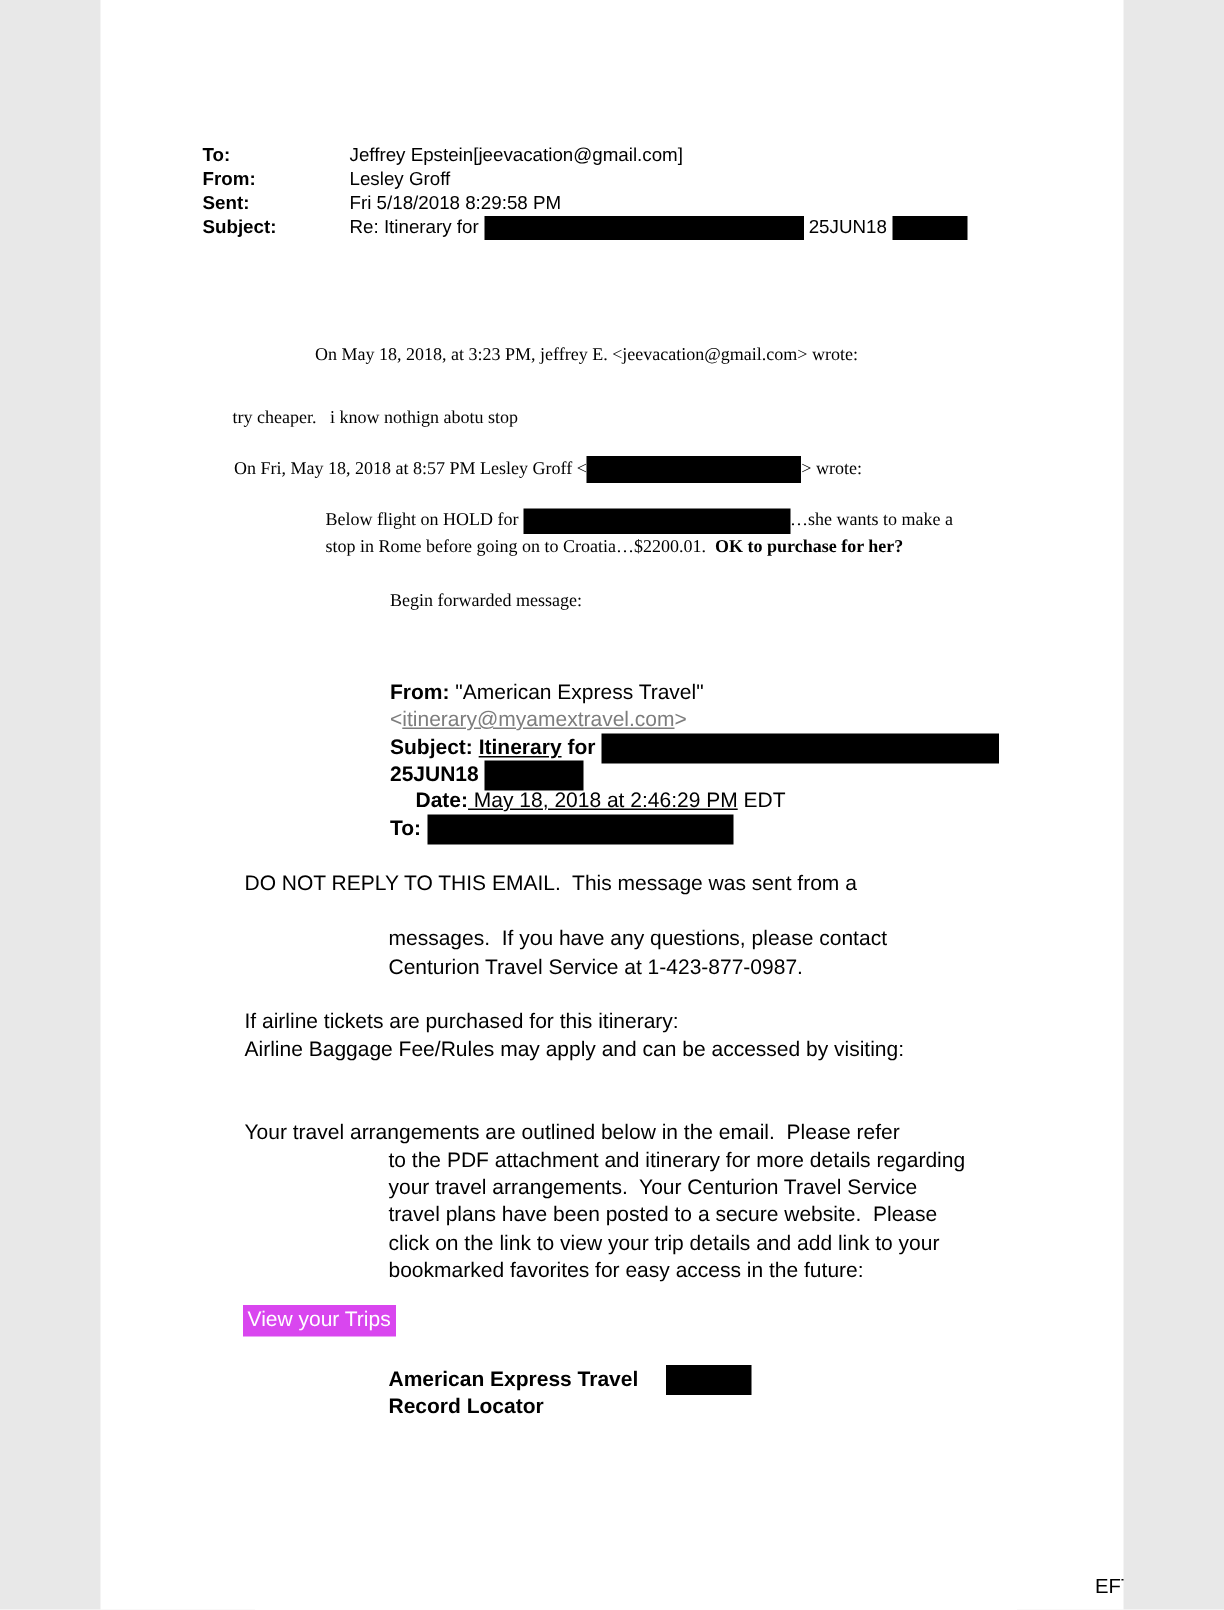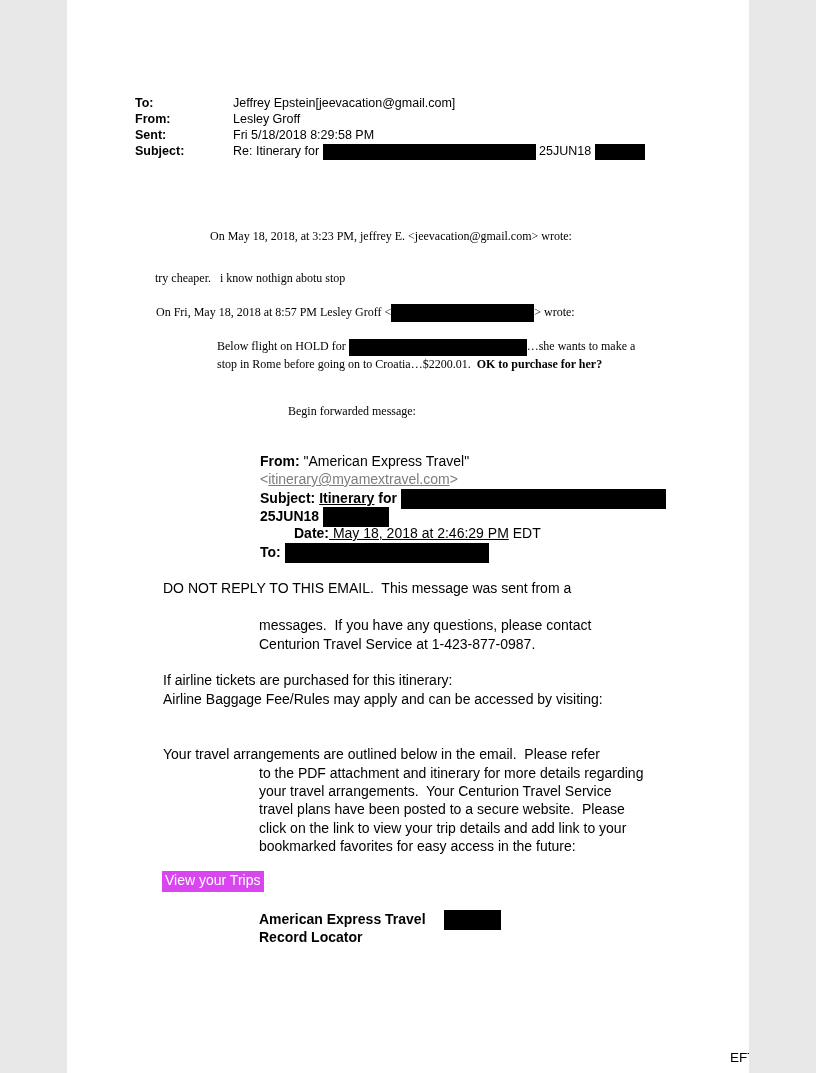--- a/index.html
+++ b/index.html
@@ -66,31 +66,31 @@
   <div class="line serif" style="left:143px; top:229px;">On May 18, 2018, at 3:23 PM, jeffrey E. &lt;jeevacation@gmail.com&gt; wrote:</div>
 
   <div class="line serif" style="left:88px; top:271px;">try cheaper.   i know nothign abotu stop</div>
 
   <div class="line serif" style="left:89px; top:304px;"><span>On Fri, May 18, 2018 at 8:57 PM Lesley Groff &lt;</span><span class="redact" style="width:143px; height:18px;"></span><span>&gt; wrote:</span></div>
 
   <div class="line serif" style="left:150px; top:339px;"><span>Below flight on HOLD for </span><span class="redact" style="width:178px; height:17px;"></span><span>…she wants to make a</span></div>
 
   <div class="line serif" style="left:150px; top:357px;"><span>stop in Rome before going on to Croatia…$2200.01.  </span><span class="bold">OK to purchase for her?</span></div>
 
-  <div class="line serif" style="left:193px; top:404px;margin-left:28px;">Begin forwarded message:</div>
+  <div class="line serif" style="left:193px; top:393px;">Begin forwarded message:</div>
 
   <div class="line sans14" style="left:193px; top:453px;"><span class="bold">From:</span><span> "American Express Travel"</span></div>
 
   <div class="line sans14" style="left:193px; top:471px;"><span style="color:#7d7d7d;">&lt;</span><span class="link-gray">itinerary@myamextravel.com</span><span style="color:#7d7d7d;">&gt;</span></div>
 
   <div class="line sans14" style="left:193px; top:489px;"><span class="bold">Subject: </span><span class="bold u">Itinerary</span><span class="bold"> for </span><span class="redact" style="width:265px; height:20px;"></span></div>
 
   <div class="line sans14" style="left:193px; top:507px;"><span class="bold">25JUN18 </span><span class="redact" style="width:66px; height:20px;"></span></div>
 
-  <div class="line sans14" style="left:207px; top:525px;padding-left:20px;"><span class="bold">Date:</span><span class="u"> May 18, 2018 at 2:46:29 PM</span><span> EDT</span></div>
+  <div class="line sans14" style="left:190px; top:525px;padding-left:20px;"><span class="bold">Date:</span><span class="u"> May 18, 2018 at 2:46:29 PM</span><span> EDT</span></div>
 
   <div class="line sans14" style="left:193px; top:543px;"><span class="bold">To: </span><span class="redact" style="width:204px; height:20px;"></span></div>
 
   <div class="line sans14" style="left:96px;  top:580px;">DO NOT REPLY TO THIS EMAIL.  This message was sent from a</div>
   <div class="line sans14" style="left:192px; top:617px;">messages.  If you have any questions, please contact</div>
   <div class="line sans14" style="left:192px; top:636px;">Centurion Travel Service at 1-423-877-0987.</div>
 
   <div class="line sans14" style="left:96px; top:672px;">If airline tickets are purchased for this itinerary:</div>
   <div class="line sans14" style="left:96px; top:691px;">Airline Baggage Fee/Rules may apply and can be accessed by visiting:</div>
 

